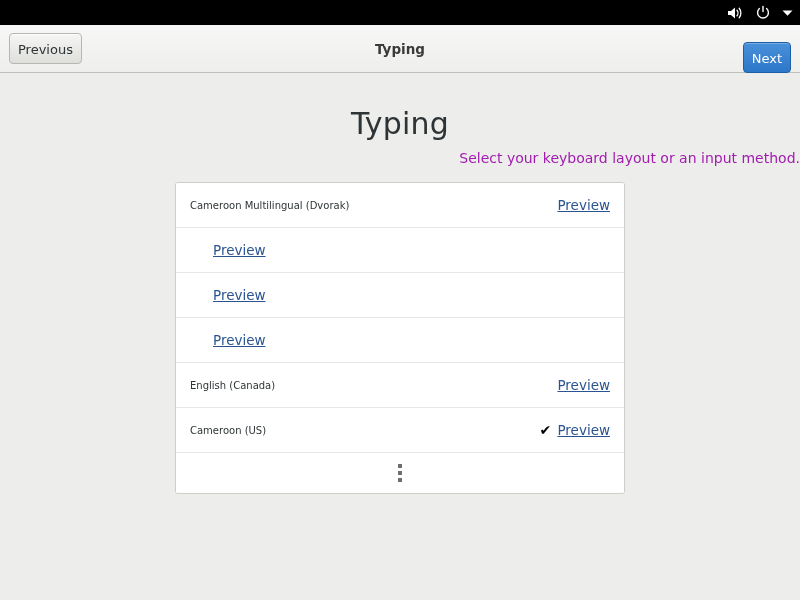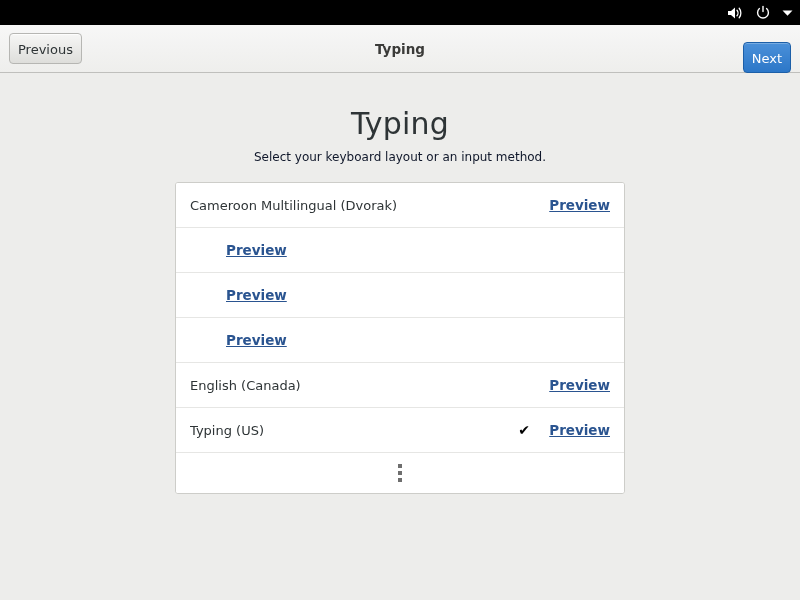--- a/index.html
+++ b/index.html
@@ -103,23 +103,23 @@
   .page-title {
     margin: 32px 0 0 0;
     text-align: center;
     font-size: 30px;
     font-weight: normal;
     color: #2e3436;
     letter-spacing: 0.2px;
   }
   .page-subtitle {
     margin: 9px 0 0 0;
-    text-align: center;
-    font-size: 12px;
-    color: #0f172a;
+    text-align: right;
+    font-size: 14px;
+    color: #a21caf;
   }
 
   
   .list-frame {
     position: absolute;
     left: 175px;
     top: 108px;
     width: 450px;
     background: #ffffff;
     border: 1px solid #cdcdc9;
@@ -131,42 +131,41 @@
     display: flex;
     align-items: center;
     height: 45px;
     padding: 0 14px;
     box-sizing: border-box;
     border-bottom: 1px solid #e6e6e4;
     background: #ffffff;
     cursor: default;
   }
   .row-label {
-    font-size: 13px;
+    font-size: 10px;
     color: #2e3436;
     flex: 1 1 auto;
     white-space: nowrap;
     overflow: hidden;
   }
   .row-check {
     width: 22px;
     text-align: center;
     font-size: 14px;
     color: #000000;
     flex: 0 0 auto;
   }
   .row-check.hidden { visibility: hidden; }
   .preview-link {
     flex: 0 0 auto;
-    margin-left: 14px;
+    margin-left: 1px;
     font-size: 13.5px;
     color: #2a5490;
     text-decoration: underline;
     cursor: pointer;
-    font-weight: bold;
   }
   .more-row {
     display: flex;
     align-items: center;
     justify-content: center;
     height: 40px;
     border-bottom: none;
     background: #ffffff;
     cursor: pointer;
   }
@@ -237,21 +236,21 @@
       <div class="list-row">
         <span class="row-check hidden"></span>
         <span class="preview-link">Preview</span>
       </div>
       <div class="list-row">
         <span class="row-label">English (Canada)</span>
         <span class="row-check hidden"></span>
         <span class="preview-link">Preview</span>
       </div>
       <div class="list-row">
-        <span class="row-label">Typing (US)</span>
+        <span class="row-label">Cameroon (US)</span>
         <span class="row-check">✔</span>
         <span class="preview-link">Preview</span>
       </div>
       <div class="list-row more-row">
         <span class="dots">
           <i></i>
           <i></i>
           <i></i>
         </span>
       </div>

